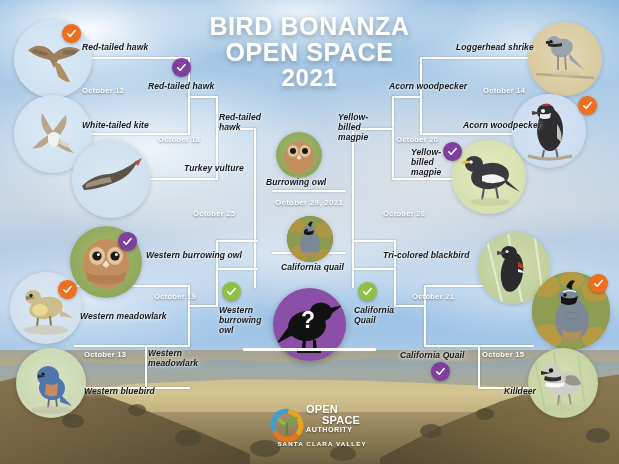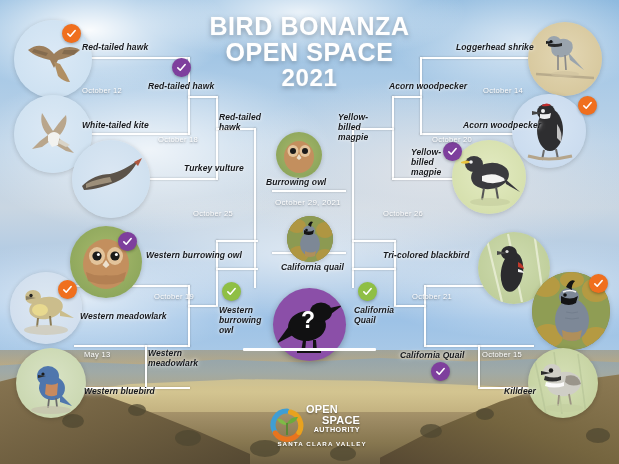--- a/index.html
+++ b/index.html
@@ -67,21 +67,21 @@
   .bird .silh{position:absolute;inset:0;}
 
   
   .nm{
     position:absolute;font-style:italic;font-weight:700;color:#16181c;
     font-size:8.5px;line-height:10px;letter-spacing:.1px;white-space:nowrap;
     text-shadow:0 0 3px rgba(255,255,255,.85),0 0 6px rgba(255,255,255,.6);
   }
   .nm.wrap{white-space:normal;}
   .dt{
-    position:absolute;font-weight:400;color:#ffffff;font-size:7.6px;
+    position:absolute;font-weight:700;color:#ffffff;font-size:7.6px;
     letter-spacing:.25px;white-space:nowrap;
     text-shadow:0 1px 2px rgba(40,50,60,.55);
   }
   .title{
     position:absolute;left:0;top:14px;width:619px;text-align:center;
     color:#ffffff;font-weight:700;font-size:25px;line-height:25.5px;
     letter-spacing:.6px;
     text-shadow:0 2px 5px rgba(70,90,110,.5),0 0 2px rgba(255,255,255,.5);
   }
   .title .l3{font-size:24px;}
@@ -109,21 +109,21 @@
 
   
   .logo{position:absolute;left:268px;top:402px;width:108px;height:48px;}
   .logo-txt{
     position:absolute;left:38px;top:2px;color:#fff;font-weight:700;
     line-height:10.5px;letter-spacing:.2px;
     text-shadow:0 1px 2px rgba(0,0,0,.45);
   }
   .logo-txt .a{font-size:11px;display:block;}
   .logo-txt .b{font-size:11px;display:block;margin-left:16px;}
-  .logo-txt .c{font-size:7.2px;display:block;letter-spacing:.5px;text-align:right;}
+  .logo-txt .c{font-size:7.2px;display:block;letter-spacing:.5px;}
   .logo-sub{
     position:absolute;left:0;top:38px;width:108px;text-align:center;
     color:#ffffff;font-size:6.2px;letter-spacing:1.1px;font-weight:700;
     text-shadow:0 1px 2px rgba(0,0,0,.45);
   }
   .logo-mark{position:absolute;left:2px;top:6px;width:34px;height:34px;}
 </style>
 </head>
 <body>
 
@@ -483,21 +483,21 @@
       </svg>
   </div>
   <div class="dt" style="left:158px;top:135px;">October 18</div>
   <div class="nm wrap" style="left:219px;top:112px;width:44px;">Red-tailed hawk</div>
 
   <div class="dt" style="left:193px;top:209px;">October 25</div>
 
   <div class="nm" style="left:146px;top:250px;">Western burrowing owl</div>
   <div class="dt" style="left:154px;top:292px;">October 19</div>
   <div class="nm" style="left:80px;top:311px;">Western meadowlark</div>
-  <div class="dt" style="left:84px;top:350px;">May 13</div>
+  <div class="dt" style="left:84px;top:350px;">October 13</div>
   <div class="nm wrap" style="left:148px;top:348px;width:56px;">Western meadowlark</div>
   <div class="nm" style="left:84px;top:386px;">Western bluebird</div>
 
   <div class="nm wrap" style="left:219px;top:305px;width:48px;">Western burrowing owl</div>
   <div class="badge b-green" style="left:222px;top:282px;">
     <svg viewBox="0 0 12 12">
         <path d="M2 6.4 L4.6 9 L10 2.8" stroke="#fff" stroke-width="1.7" fill="none" stroke-linecap="round" stroke-linejoin="round"></path>
       </svg>
   </div>
 
@@ -505,21 +505,21 @@
 
   <div class="dt" style="left:275px;top:198px;font-size:8px;">October 29, 2021</div>
   <div class="nm" style="left:281px;top:262px;">California quail</div>
 
   <div class="nm" style="left:456px;top:42px;">Loggerhead shrike</div>
   <div class="dt" style="left:483px;top:86px;">October 14</div>
   <div class="nm" style="left:463px;top:120px;">Acorn woodpecker</div>
   <div class="nm wrap" style="left:411px;top:147px;width:52px;">Yellow-billed magpie</div>
 
   <div class="nm" style="left:389px;top:81px;">Acorn woodpecker</div>
-  <div class="dt" style="left:432px;top:135px;">October 20</div>
+  <div class="dt" style="left:396px;top:135px;">October 20</div>
   <div class="nm wrap" style="left:338px;top:112px;width:52px;">Yellow-billed magpie</div>
 
   <div class="dt" style="left:383px;top:209px;">October 26</div>
 
   <div class="nm" style="left:383px;top:250px;text-align:right;">Tri-colored blackbird</div>
   <div class="dt" style="left:412px;top:292px;">October 21</div>
   <div class="nm" style="left:400px;top:350px;">California Quail</div>
   <div class="badge b-purple" style="left:431px;top:362px;">
     <svg viewBox="0 0 12 12">
         <path d="M2 6.4 L4.6 9 L10 2.8" stroke="#fff" stroke-width="1.7" fill="none" stroke-linecap="round" stroke-linejoin="round"></path>

